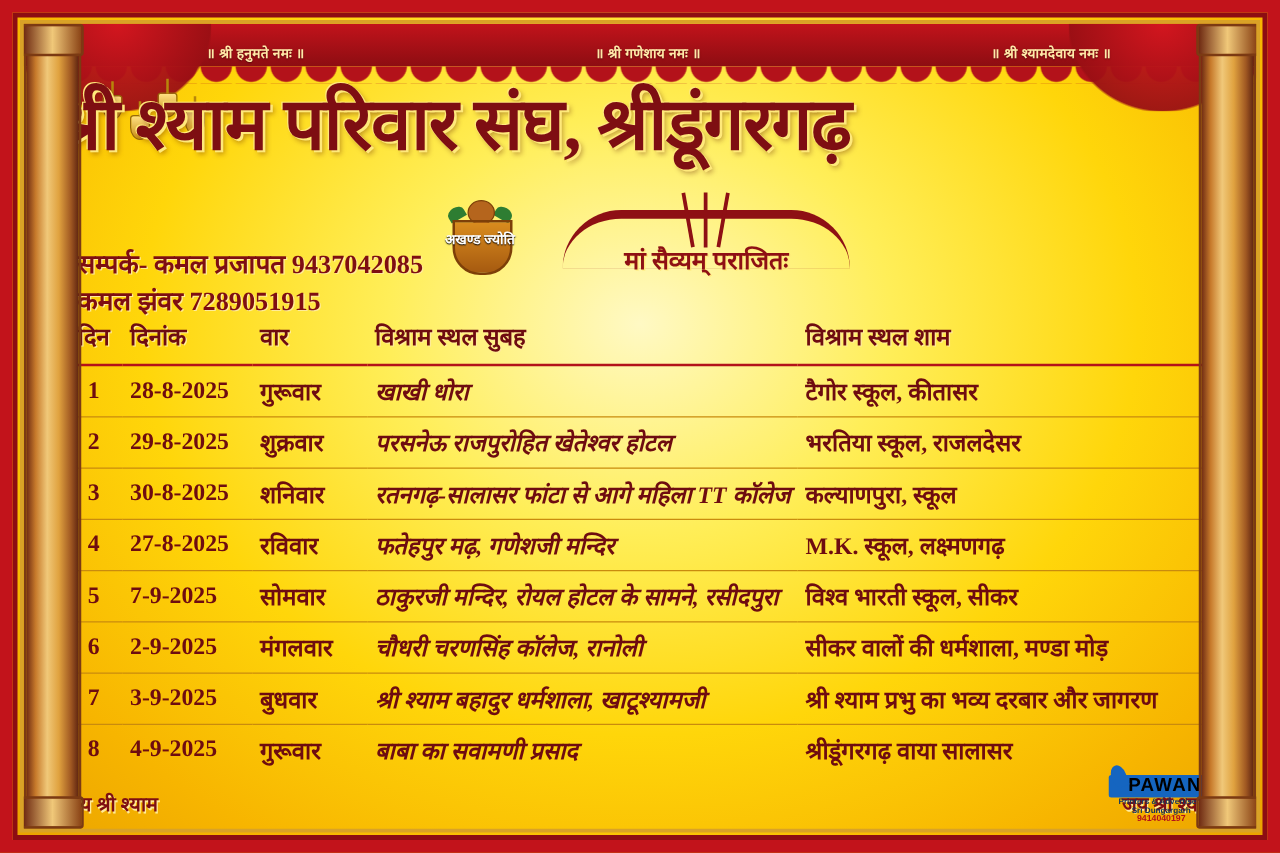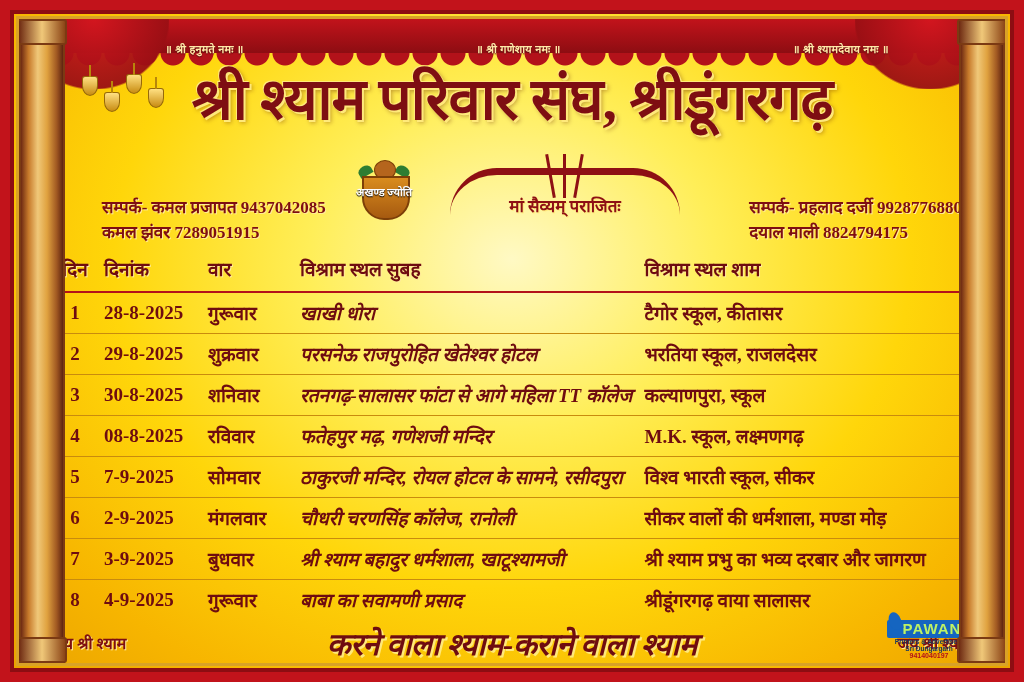--- a/index.html
+++ b/index.html
@@ -73,29 +73,28 @@
     position:absolute;width:14px;height:18px;border-radius:3px 3px 50% 50%;
     background:linear-gradient(180deg,#ffe082,#c88c12);
     border:1px solid #96690a;
   }
   .bells .b:before{
     content:"";position:absolute;left:6px;top:-12px;width:2px;height:12px;background:#b8860b;
   }
   
   .blessings{
     position:absolute;top:34px;left:19px;right:19px;height:22px;
-    display:flex;justify-content:space-around;align-items:flex-end;
+    display:flex;justify-content:space-around;align-items:flex-start;
     color:#ffe9a8;font-size:11px;font-weight:bold;letter-spacing:.2px;
     text-shadow:0 1px 1px #5e0a0d;
     margin-left:30px;
   }
   
   .title{
     position:absolute;top:70px;left:40px;right:40px;
-    text-align:center;
     font-family:"Liberation Serif", serif;
     font-weight:bold;
     font-size:58px;
     line-height:1.05;
     color:#7e0e12;
     letter-spacing:-1px;
     text-shadow:2px 2px 0 #ffe97a, -1px -1px 0 #ffe97a, 3px 3px 4px rgba(90,20,0,.35);
     white-space:nowrap;
   }
   
@@ -138,28 +137,28 @@
     width:44px;height:44px;
   }
   .bow .arrows span{
     position:absolute;top:0;width:3px;height:44px;background:#8e1014;
   }
   .bow .arrows span:nth-child(1){left:6px;transform:rotate(-10deg);}
   .bow .arrows span:nth-child(2){left:20px;}
   .bow .arrows span:nth-child(3){left:34px;transform:rotate(10deg);}
   .bow .txt{
     position:absolute;left:0;right:0;top:40px;text-align:center;
-    font-family:"Liberation Serif",serif;font-weight:bold;font-size:17px;color:#8e1014;
+    font-family:"Liberation Serif",serif;font-weight:bold;font-size:20px;color:#8e1014;
     text-shadow:1px 1px 0 #ffe97a;white-space:nowrap;
   }
   
   .contact{
     position:absolute;top:196px;
-    font-family:"Liberation Serif",serif;font-weight:bold;font-size:17px;color:#7e0e12;
-    line-height:1.45;text-shadow:1px 1px 0 #ffeb99;padding-left:40px;
+    font-family:"Liberation Serif",serif;font-weight:bold;font-size:21px;color:#7e0e12;
+    line-height:1.45;text-shadow:1px 1px 0 #ffeb99;
   }
   .contact.left{left:62px;text-align:left;}
   .contact.right{right:62px;text-align:left;}
   
   .tablewrap{
     position:absolute;left:52px;right:52px;top:252px;height:368px;
   }
   table{
     width:100%;border-collapse:collapse;
     font-family:"Liberation Serif",serif;
@@ -198,21 +197,21 @@
   .slogan{
     font-family:"Liberation Serif",serif;font-weight:bold;font-size:31px;color:#6e0c10;
     font-style:italic;letter-spacing:-.5px;
     text-shadow:2px 2px 0 #ffe97a;
     white-space:nowrap;
   }
   .logo-pawan{
     position:absolute;right:52px;bottom:22px;width:86px;text-align:center;line-height:1.1;
   }
   .logo-pawan .brand{
-    display:inline-block;background:#1565c0;color:#bef264;font-size:15px;font-weight:bold;
+    display:inline-block;background:#1565c0;color:#000000;font-size:15px;font-weight:bold;
     padding:1px 10px 1px 16px;border-radius:2px;letter-spacing:1px;
     font-family:"Liberation Sans",sans-serif;position:relative;
   }
   .logo-pawan .brand:before{
     content:"";position:absolute;left:2px;top:-8px;width:12px;height:18px;
     background:#1565c0;border-radius:50% 50% 0 50%;transform:rotate(-20deg);
   }
   .logo-pawan .sub{font-size:6.5px;color:#14365e;font-family:"Liberation Sans",sans-serif;font-weight:bold;}
   .logo-pawan .phone{font-size:7px;color:#b3121a;font-family:"Liberation Sans",sans-serif;font-weight:bold;}
 </style>
@@ -256,24 +255,20 @@
           <span></span>
         </div>
       <div class="txt">मां सैव्यम् पराजितः</div>
     </div>
   </div>
 
   <div class="contact left">
     <div>सम्पर्क- कमल प्रजापत 9437042085</div>
     <div>कमल झंवर 7289051915</div>
   </div>
-  <div class="contact right">
-    <div>सम्पर्क- प्रहलाद दर्जी 9928776880</div>
-    <div>दयाल माली 8824794175</div>
-  </div>
 
   <div class="tablewrap">
     <table>
       <thead>
         <tr>
           <th class="h-num">दिन</th>
           <th class="h-date">दिनांक</th>
           <th class="h-day">वार</th>
           <th class="h-morning">विश्राम स्थल सुबह</th>
           <th>विश्राम स्थल शाम</th>
@@ -296,21 +291,21 @@
           </tr>
           <tr>
             <td class="c-num">3</td>
             <td class="c-date">30-8-2025</td>
             <td class="c-day">शनिवार</td>
             <td class="c-morning">रतनगढ़-सालासर फांटा से आगे महिला TT कॉलेज</td>
             <td>कल्याणपुरा, स्कूल</td>
           </tr>
           <tr>
             <td class="c-num">4</td>
-            <td class="c-date">08-8-2025</td>
+            <td class="c-date">27-8-2025</td>
             <td class="c-day">रविवार</td>
             <td class="c-morning">फतेहपुर मढ़, गणेशजी मन्दिर</td>
             <td>M.K. स्कूल, लक्ष्मणगढ़</td>
           </tr>
           <tr>
             <td class="c-num">5</td>
             <td class="c-date">7-9-2025</td>
             <td class="c-day">सोमवार</td>
             <td class="c-morning">ठाकुरजी मन्दिर, रोयल होटल के सामने, रसीदपुरा</td>
             <td>विश्व भारती स्कूल, सीकर</td>
@@ -335,21 +330,20 @@
             <td class="c-day">गुरूवार</td>
             <td class="c-morning">बाबा का सवामणी प्रसाद</td>
             <td>श्रीडूंगरगढ़ वाया सालासर</td>
           </tr>
         </tbody>
     </table>
   </div>
 
   <div class="footer">
     <div class="jai">जय श्री श्याम</div>
-    <div class="slogan">करने वाला श्याम-कराने वाला श्याम</div>
     <div class="jai">जय श्री श्याम</div>
   </div>
 
   <div class="logo-pawan">
     <div class="brand">PAWAN</div>
     <div class="sub">Printers &amp; Advertisers</div>
     <div class="sub">Sri Dungargarh</div>
     <div class="phone">9414040197</div>
   </div>
 

